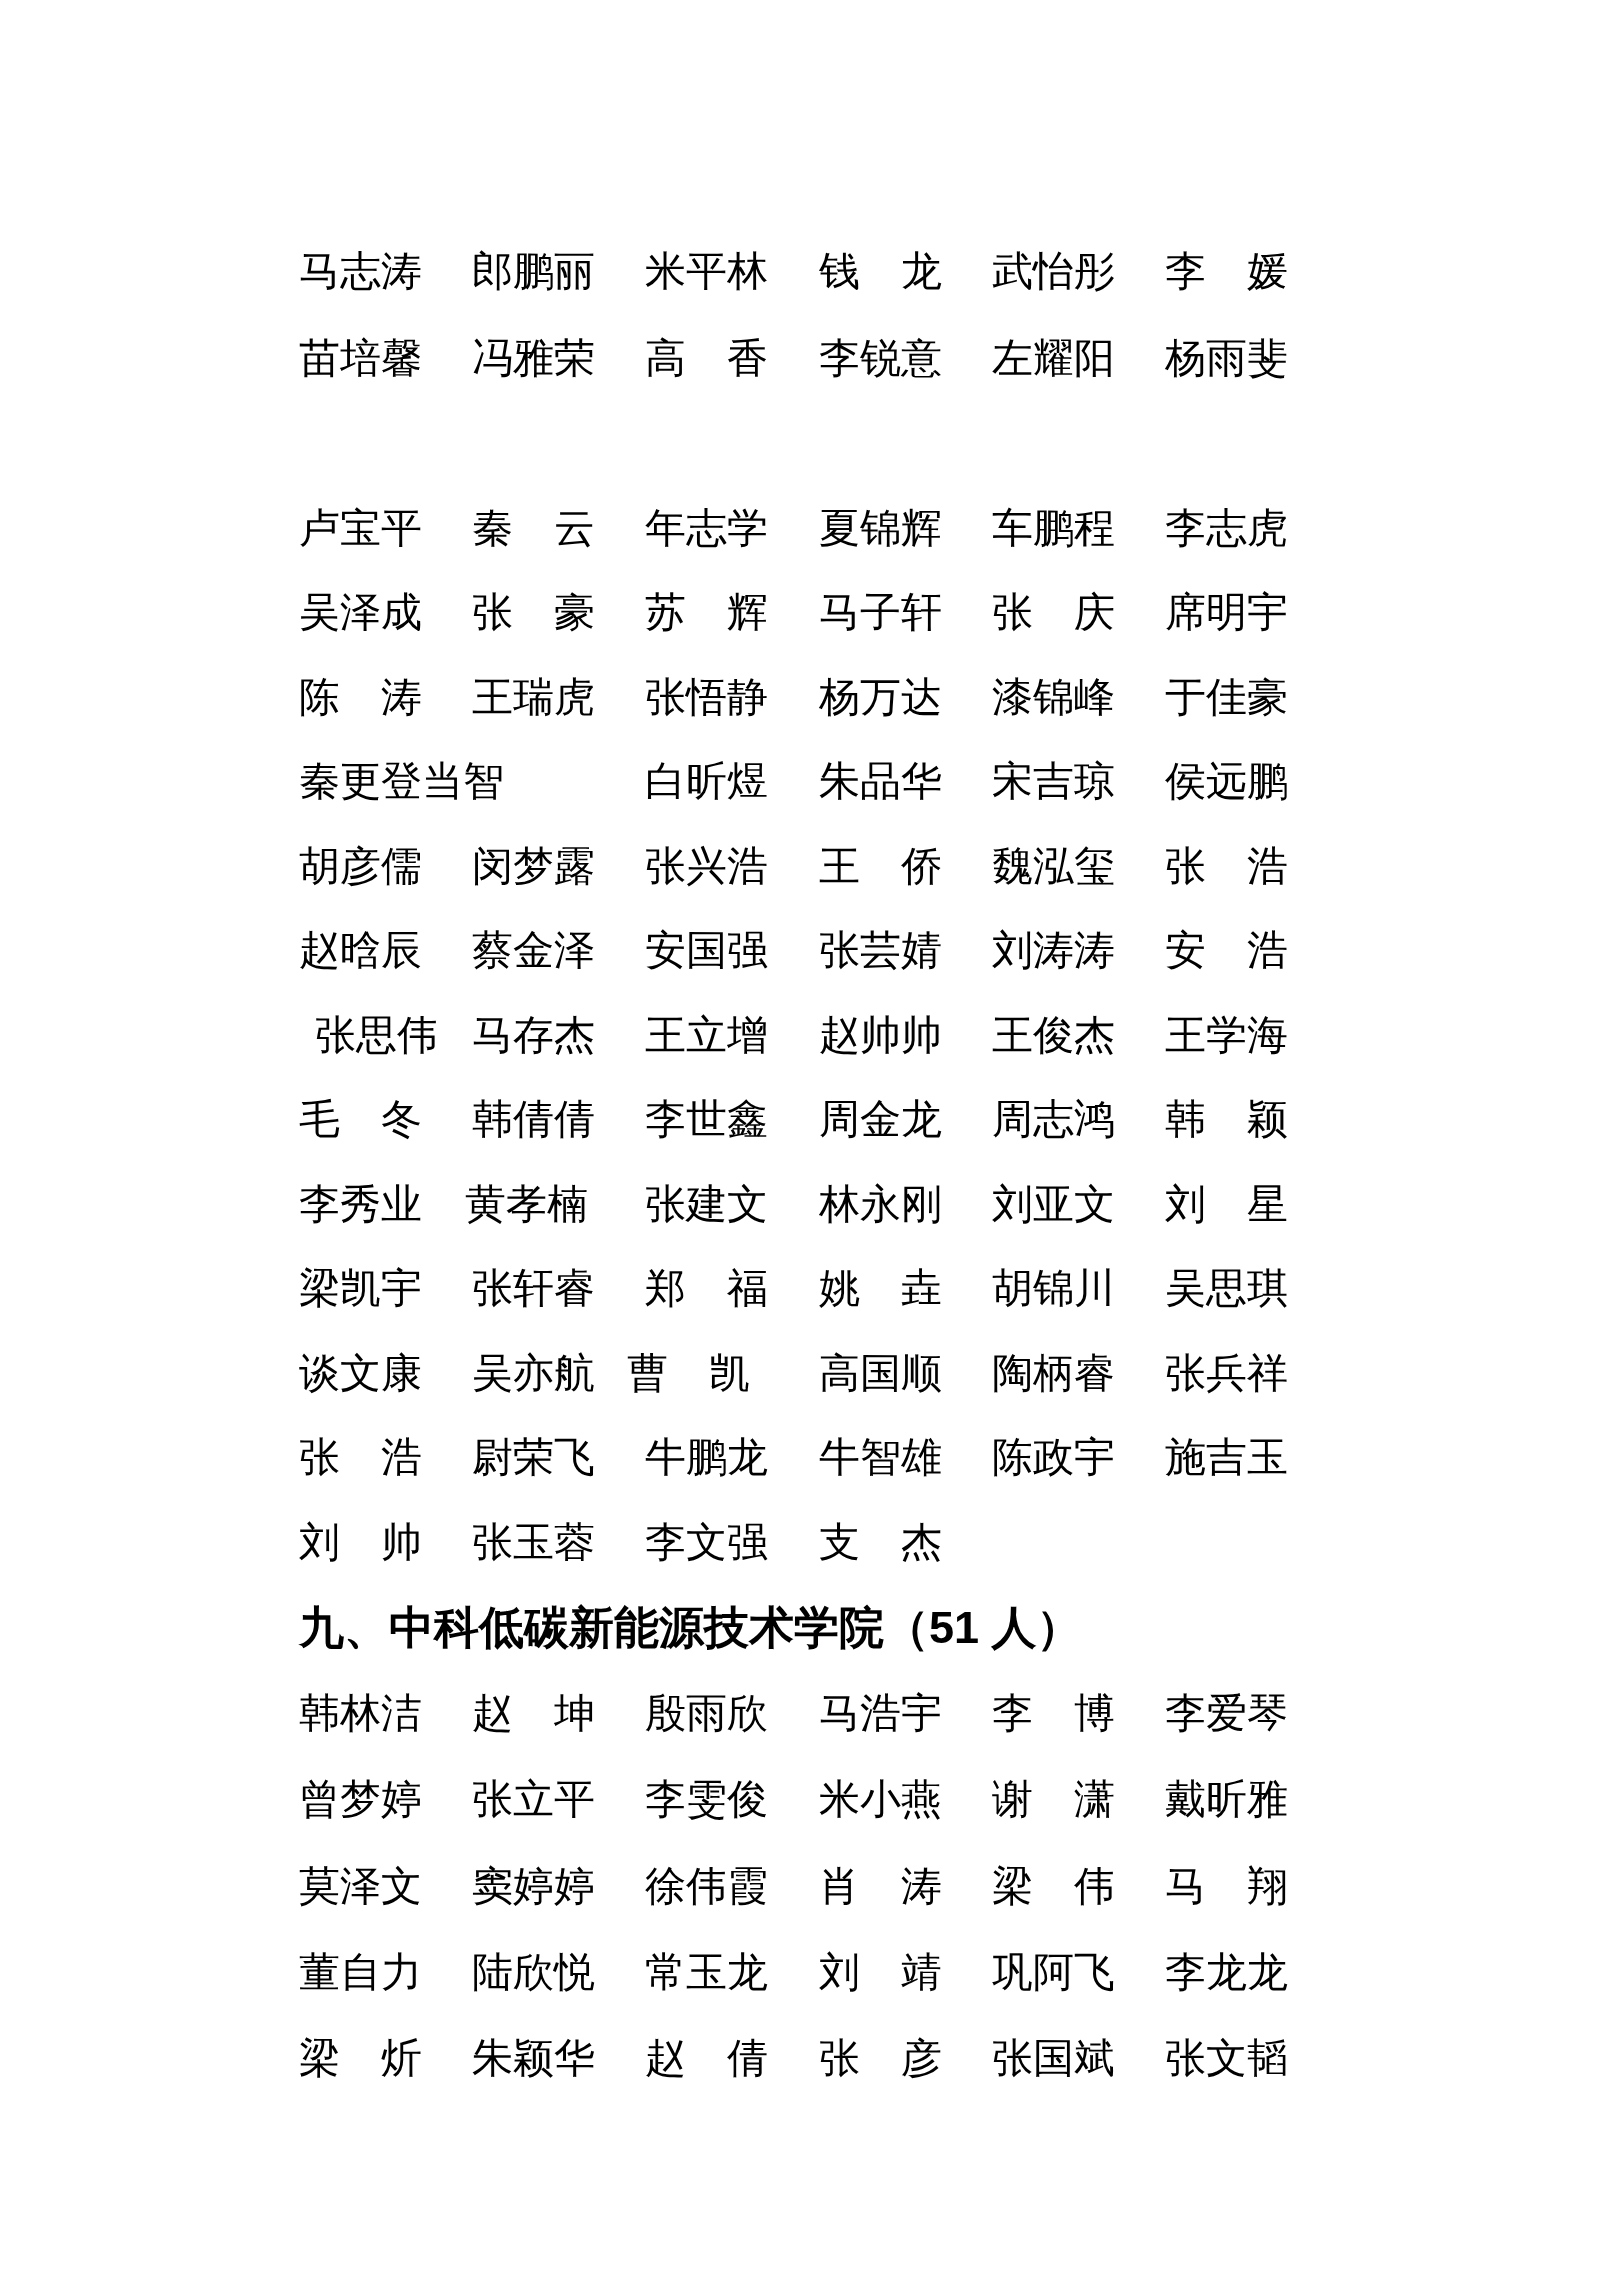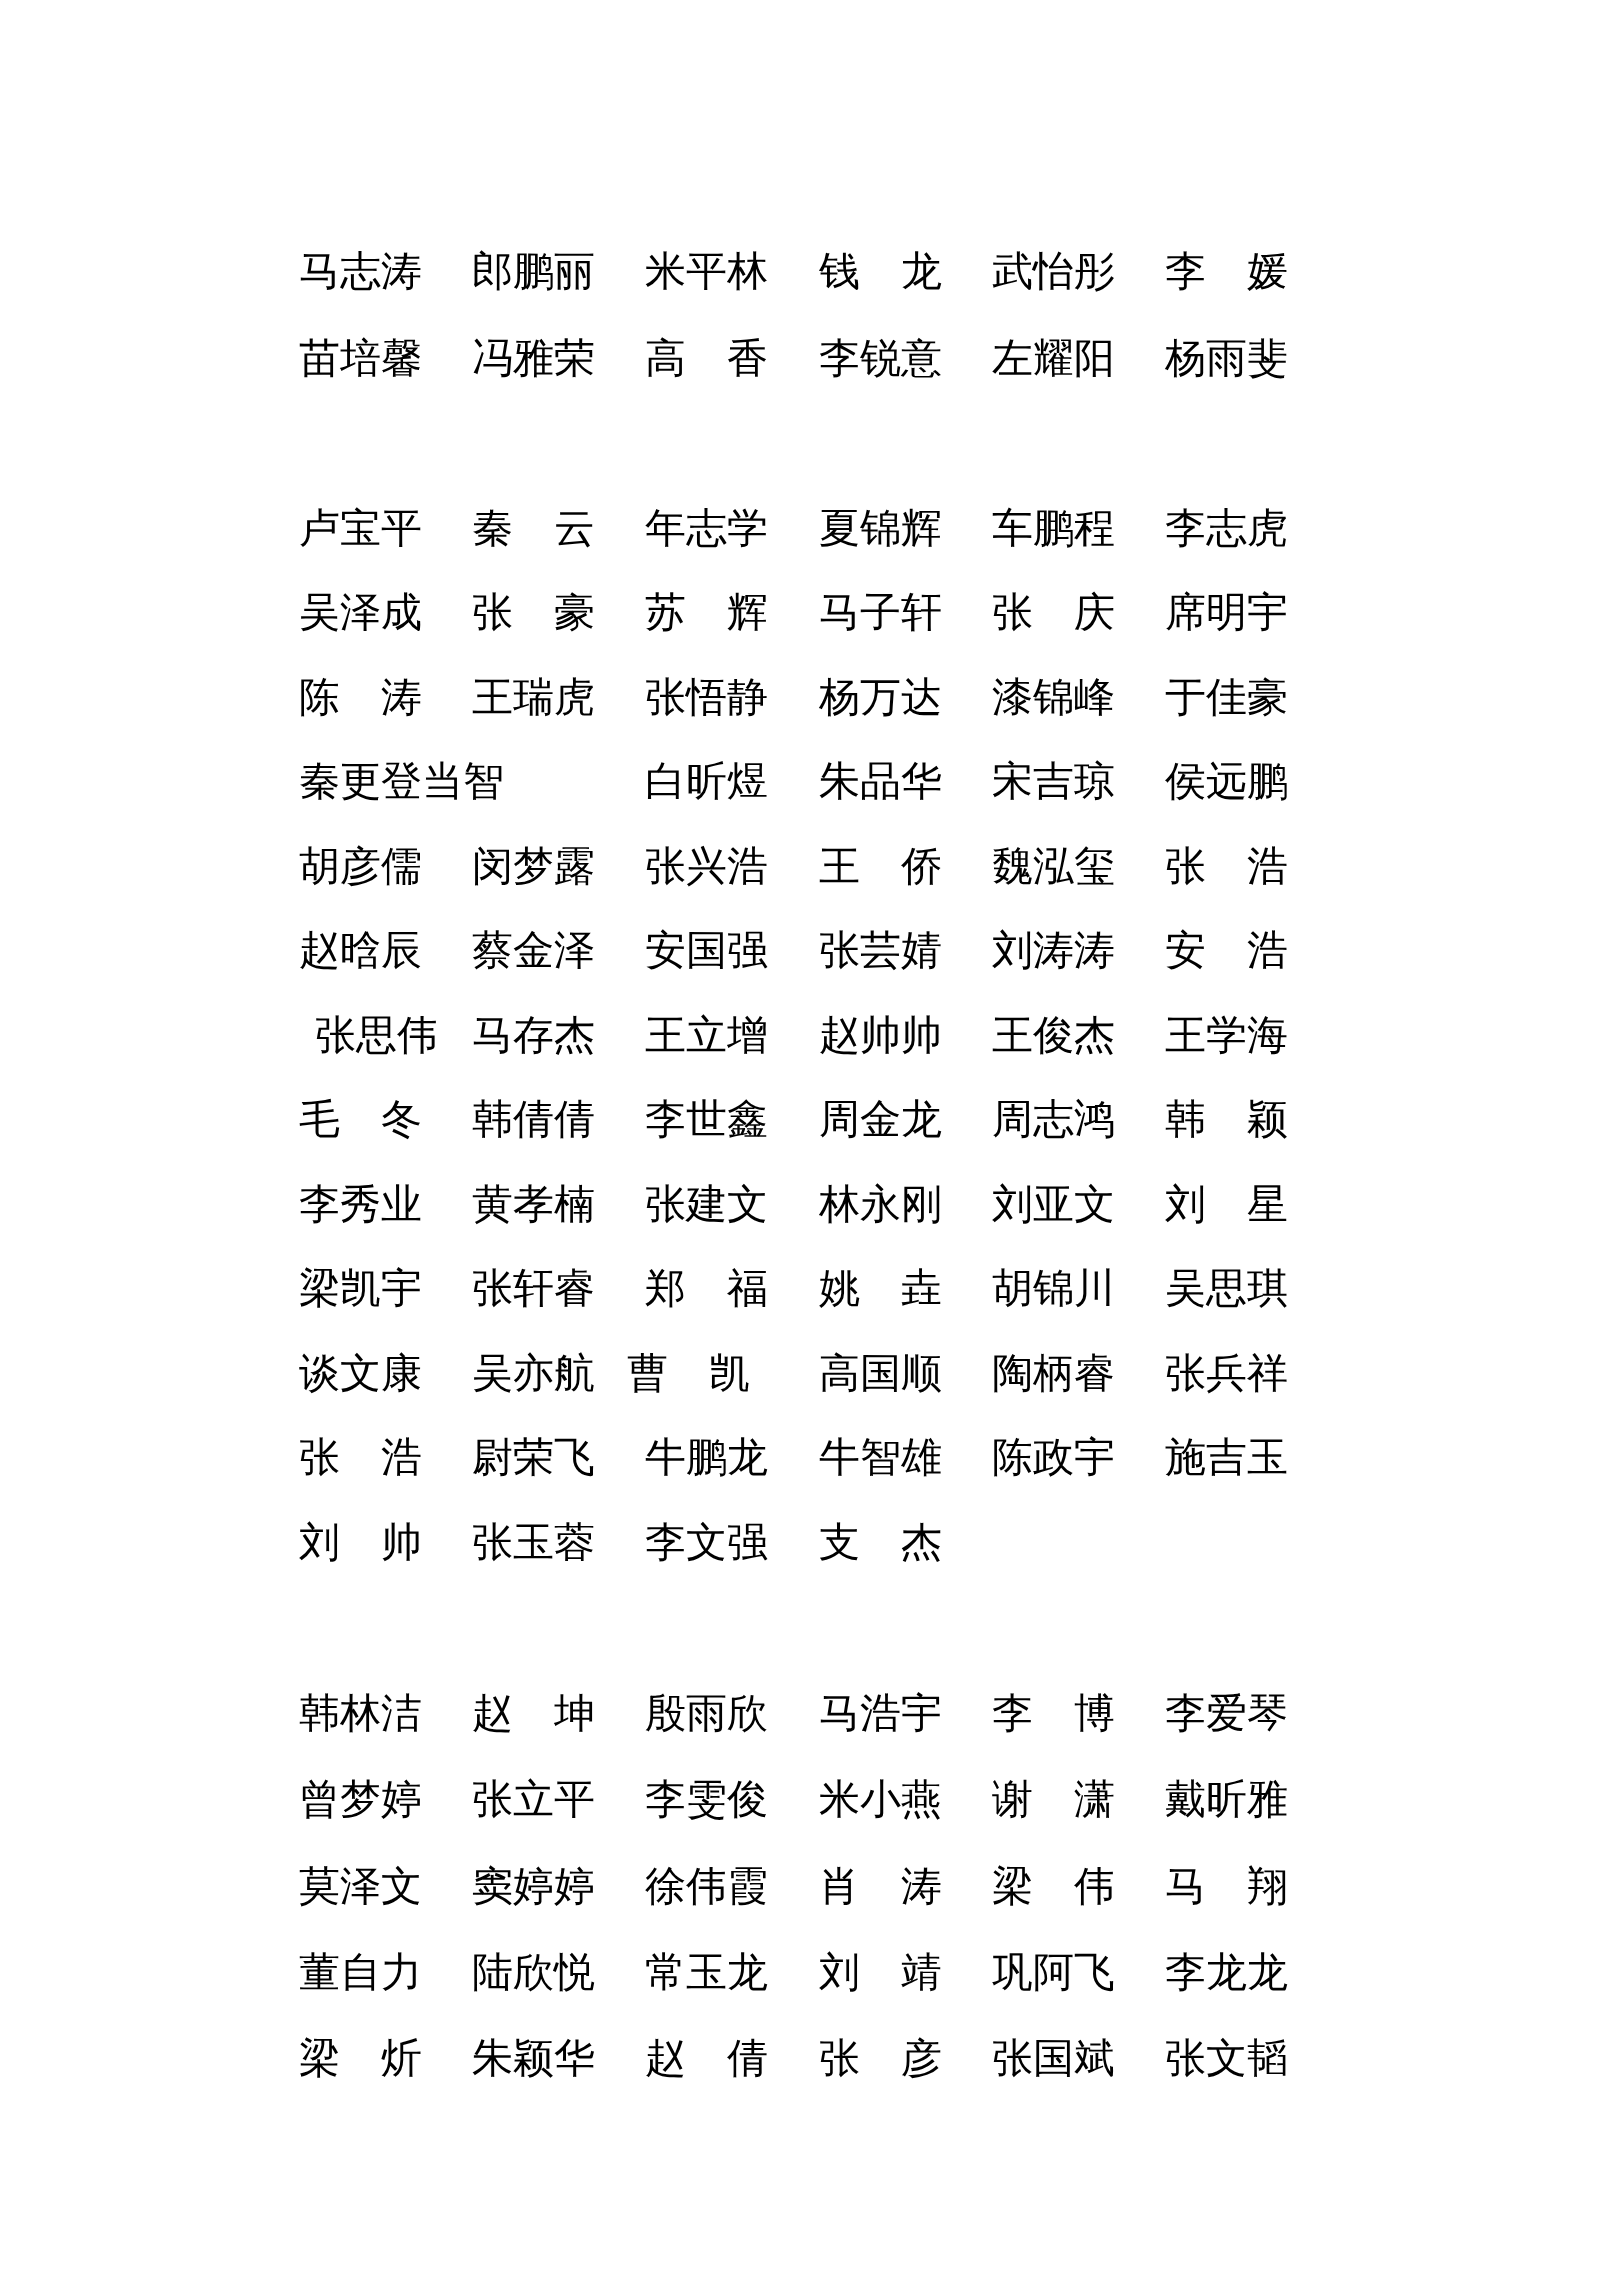--- a/index.html
+++ b/index.html
@@ -120,21 +120,21 @@
       <div class="name-row" style="top: 1077px;">
         <span class="name" style="left: 0px;">毛　冬</span>
         <span class="name" style="left: 173px;">韩倩倩</span>
         <span class="name" style="left: 346px;">李世鑫</span>
         <span class="name" style="left: 520px;">周金龙</span>
         <span class="name" style="left: 693px;">周志鸿</span>
         <span class="name" style="left: 866px;">韩　颖</span>
       </div>
       <div class="name-row" style="top: 1162px;">
         <span class="name" style="left: 0px;">李秀业</span>
-        <span class="name" style="left: 173px;">黄孝楠</span>
+        <span class="name" style="left: 166px;">黄孝楠</span>
         <span class="name" style="left: 346px;">张建文</span>
         <span class="name" style="left: 520px;">林永刚</span>
         <span class="name" style="left: 693px;">刘亚文</span>
         <span class="name" style="left: 866px;">刘　星</span>
       </div>
       <div class="name-row" style="top: 1246px;">
         <span class="name" style="left: 0px;">梁凯宇</span>
         <span class="name" style="left: 173px;">张轩睿</span>
         <span class="name" style="left: 346px;">郑　福</span>
         <span class="name" style="left: 520px;">姚　垚</span>
@@ -156,20 +156,21 @@
         <span class="name" style="left: 520px;">牛智雄</span>
         <span class="name" style="left: 693px;">陈政宇</span>
         <span class="name" style="left: 866px;">施吉玉</span>
       </div>
       <div class="name-row" style="top: 1500px;">
         <span class="name" style="left: 0px;">刘　帅</span>
         <span class="name" style="left: 173px;">张玉蓉</span>
         <span class="name" style="left: 346px;">李文强</span>
         <span class="name" style="left: 520px;">支　杰</span>
       </div>
+      <div class="section-heading" style="top: 1585px;">九、中科低碳新能源技术学院（51 人）</div>
       <div class="name-row" style="top: 1671px;">
         <span class="name" style="left: 0px;">韩林洁</span>
         <span class="name" style="left: 173px;">赵　坤</span>
         <span class="name" style="left: 346px;">殷雨欣</span>
         <span class="name" style="left: 520px;">马浩宇</span>
         <span class="name" style="left: 693px;">李　博</span>
         <span class="name" style="left: 866px;">李爱琴</span>
       </div>
       <div class="name-row" style="top: 1757px;">
         <span class="name" style="left: 0px;">曾梦婷</span>

